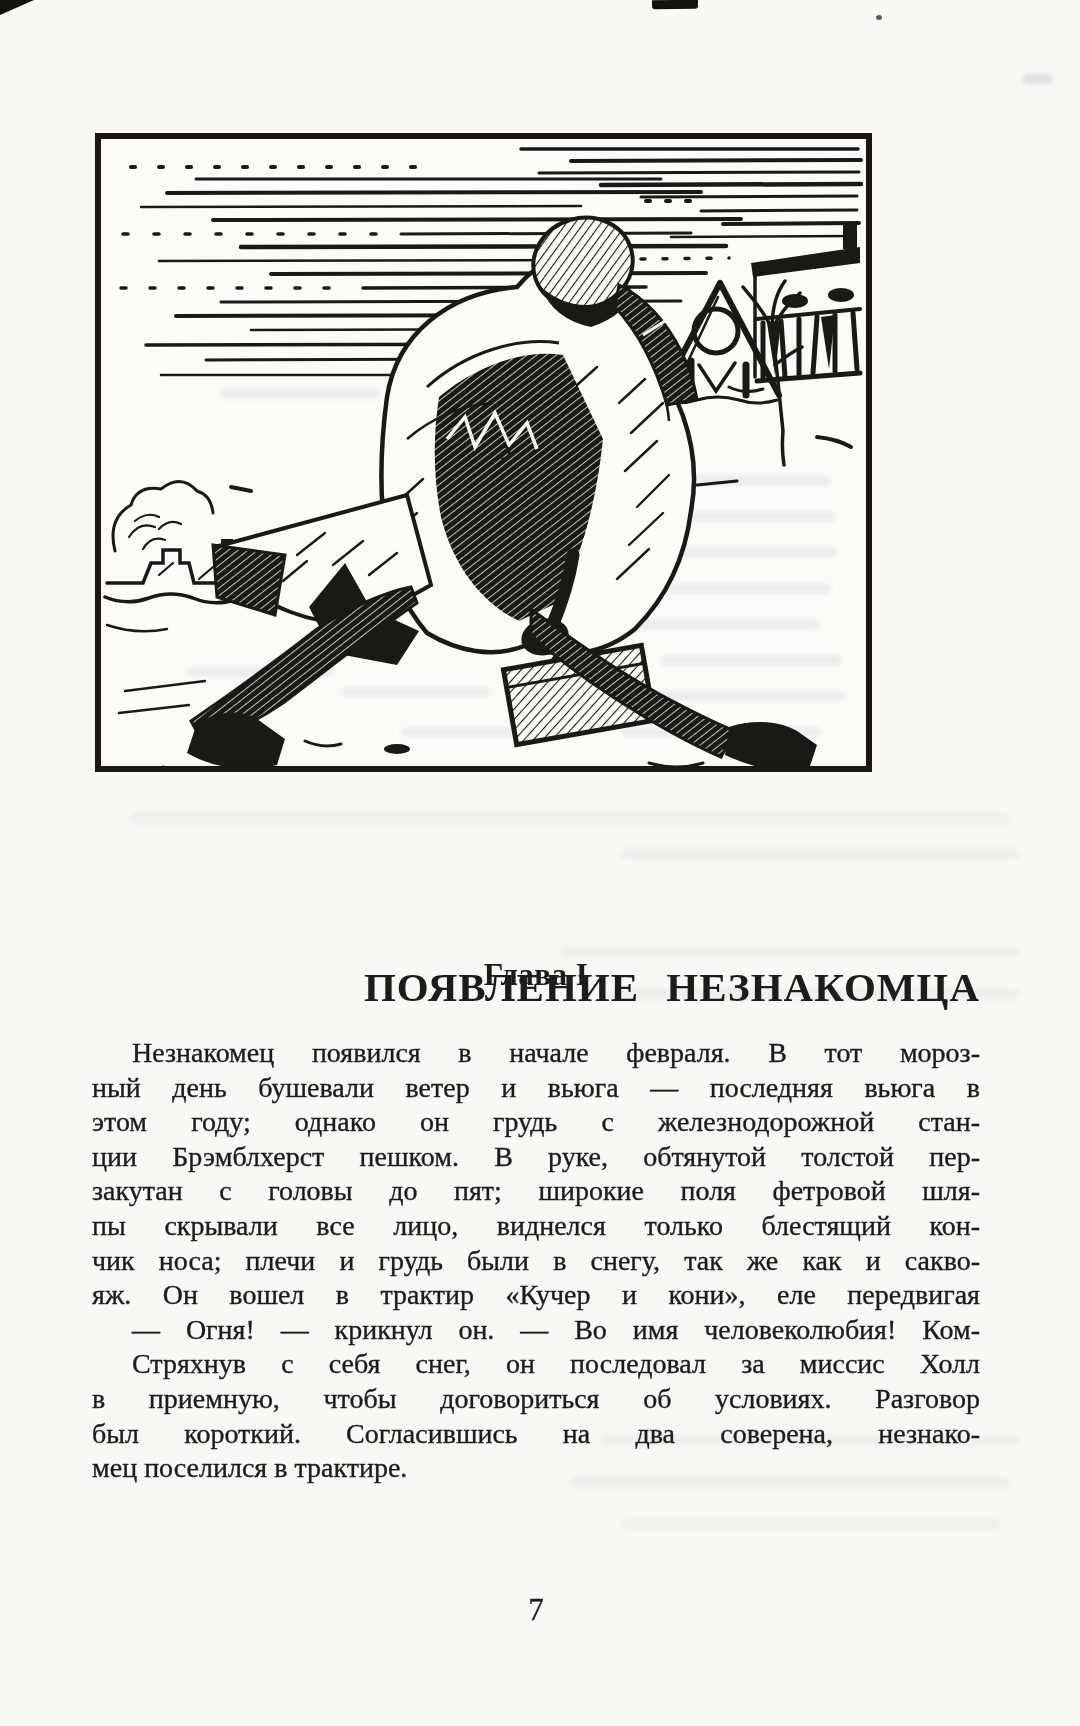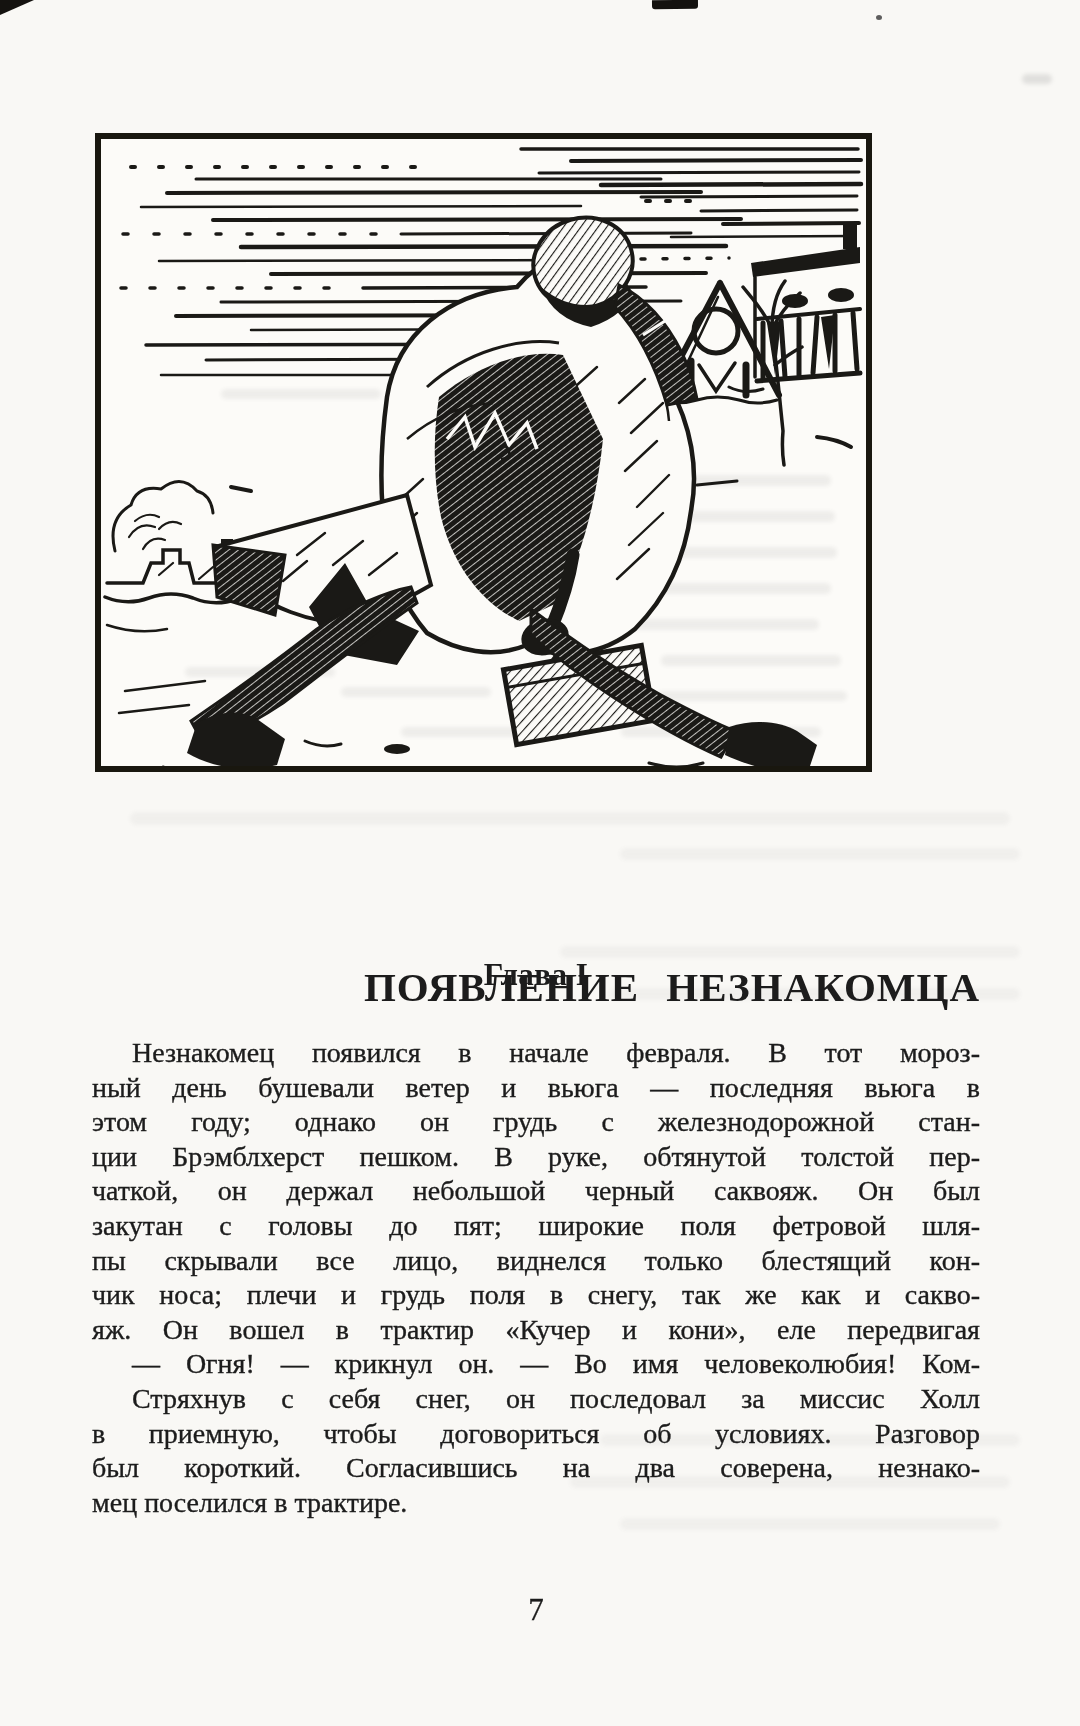--- a/index.html
+++ b/index.html
@@ -214,24 +214,23 @@
   </figure>
 
   <h2 class="kicker">Глава I</h2>
   <h1 class="title">ПОЯВЛЕНИЕ НЕЗНАКОМЦА</h1>
 
   <div class="bodytext">
       <div class="bline indent">Незнакомец появился в начале февраля. В тот мороз-</div>
       <div class="bline">ный день бушевали ветер и вьюга — последняя вьюга в</div>
       <div class="bline">этом году; однако он грудь с железнодорожной стан-</div>
       <div class="bline">ции Брэмблхерст пешком. В руке, обтянутой толстой пер-</div>
-      <div class="bline">чаткой, он держал небольшой черный саквояж. Он был</div>
       <div class="bline">закутан с головы до пят; широкие поля фетровой шля-</div>
       <div class="bline">пы скрывали все лицо, виднелся только блестящий кон-</div>
-      <div class="bline">чик носа; плечи и грудь поля в снегу, так же как и сакво-</div>
+      <div class="bline">чик носа; плечи и грудь были в снегу, так же как и сакво-</div>
       <div class="bline">яж. Он вошел в трактир «Кучер и кони», еле передвигая</div>
       <div class="bline indent">— Огня! — крикнул он. — Во имя человеколюбия! Ком-</div>
       <div class="bline indent">Стряхнув с себя снег, он последовал за миссис Холл</div>
       <div class="bline">в приемную, чтобы договориться об условиях. Разговор</div>
       <div class="bline">был короткий. Согласившись на два соверена, незнако-</div>
       <div class="bline end">мец поселился в трактире.</div>
     </div>
 
   <div class="folio">7</div>
 

